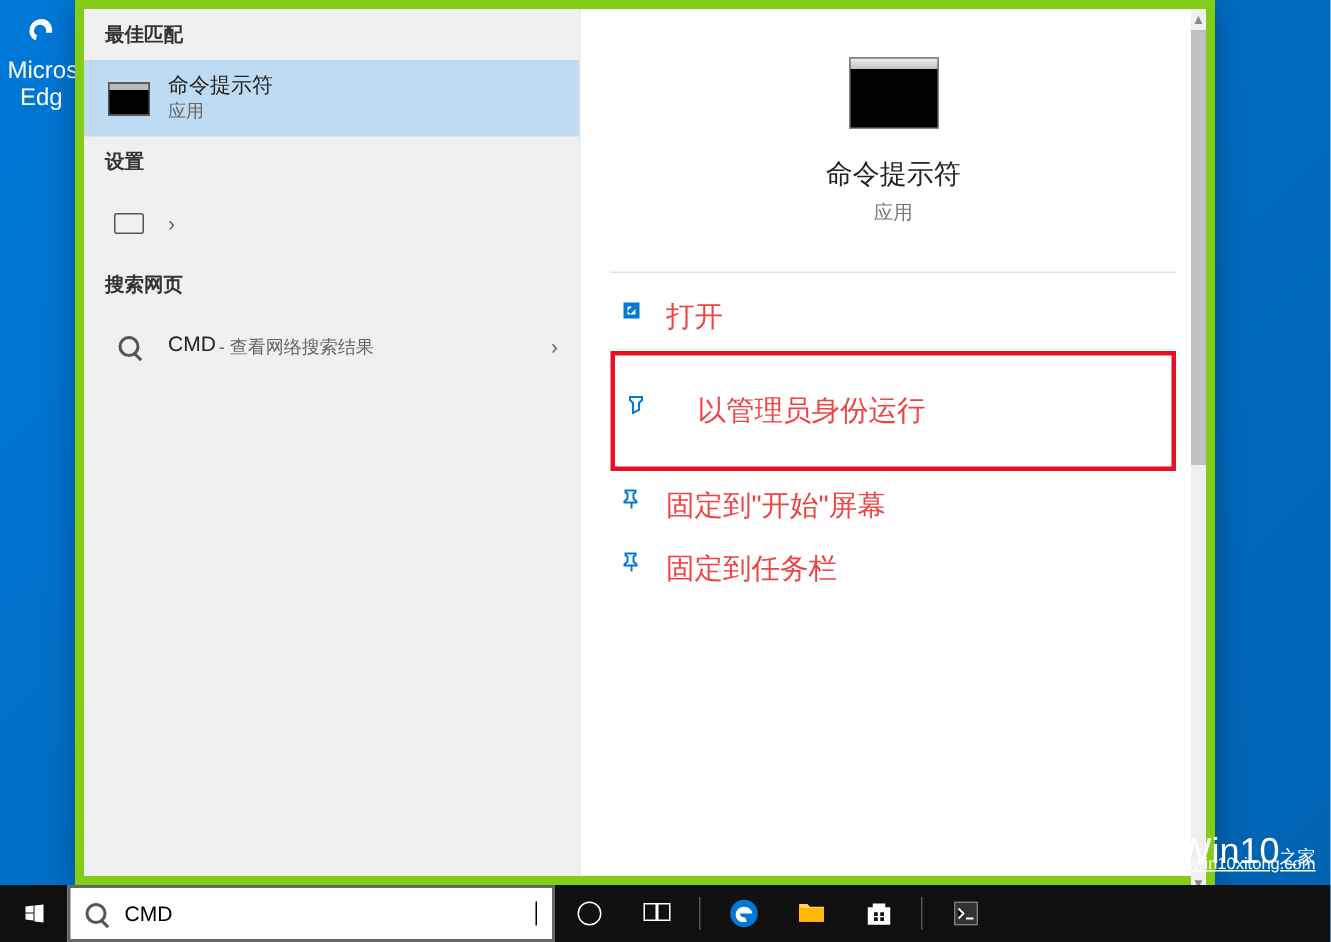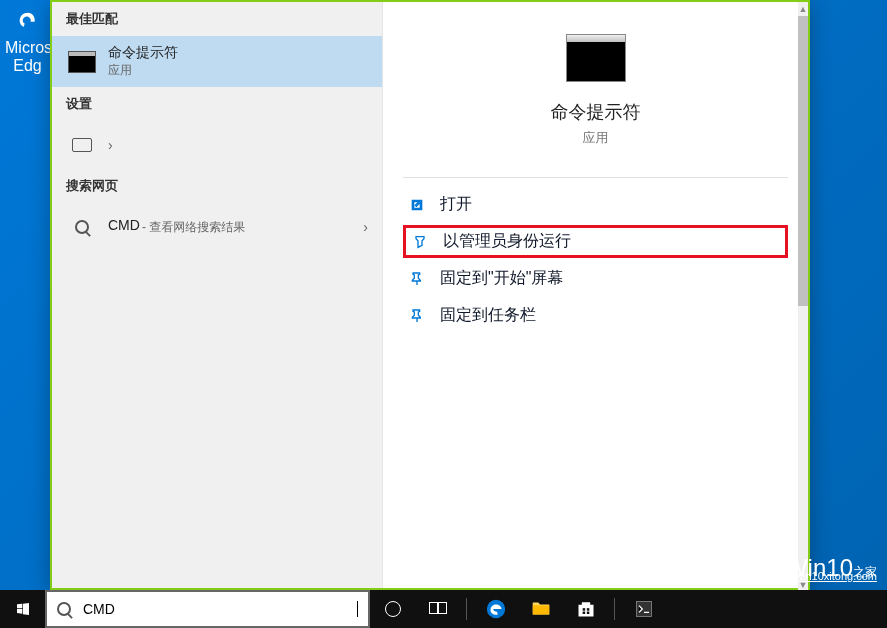--- a/index.html
+++ b/index.html
@@ -1,21 +1,21 @@
 <!DOCTYPE html>
 <html><head>
   <meta charset="utf-8">
   <style>
     * { margin: 0; padding: 0; box-sizing: border-box; font-family: "Segoe UI", "Microsoft YaHei", sans-serif; }
     body { width: 887px; height: 628px; background: linear-gradient(135deg, #0078d7 0%, #0063b1 100%); overflow: hidden; position: relative; }
     
     .desktop-icon { position: absolute; top: 5px; left: 5px; width: 45px; text-align: center; color: white; font-size: 16px; }
     .desktop-icon .icon-box { width: 32px; height: 32px; margin: 0 auto 2px; background: #0078d7; border-radius: 4px; display: flex; align-items: center; justify-content: center; }
     
-    .search-panel { position: absolute; top: 0; left: 50px; width: 760px; height: 590px; background: #fff; display: flex; box-shadow: 0 4px 20px rgba(0,0,0,0.3); border: 2px solid #84cc16; }
+    .search-panel { position: absolute; top: 0; left: 50px; width: 760px; height: 590px; background: #fff; display: flex; box-shadow: 0 4px 20px rgba(0,0,0,0.3); border: 6px solid #84cc16; }
     
     .left-panel { width: 330px; background: #f0f0f0; overflow-y: auto; }
     .right-panel { flex: 1; background: #fff; border-left: 1px solid #e5e5e5; padding: 20px 10px; }
     
     .section-header { padding: 8px 14px; font-size: 13px; font-weight: 600; color: #333; }
     
     .result-item { display: flex; align-items: center; padding: 8px 14px; cursor: pointer; position: relative; }
     .result-item.selected { background: #bfdbf2; }
     .result-icon { width: 32px; height: 32px; margin-right: 10px; display: flex; align-items: center; justify-content: center; flex-shrink: 0; }
     .result-text { flex: 1; }
@@ -28,24 +28,24 @@
     .monitor-icon { width: 20px; height: 14px; border: 1.5px solid #555; border-radius: 2px; position: relative; }
     .search-icon-sm { width: 14px; height: 14px; border: 2px solid #555; border-radius: 50%; position: relative; }
     .search-icon-sm::after { content: ''; position: absolute; width: 6px; height: 2px; background: #555; bottom: -3px; right: -4px; transform: rotate(45deg); }
     
     .preview-icon { width: 60px; height: 48px; background: #000; border: 1px solid #888; margin: 12px auto 18px; position: relative; }
     .preview-icon::before { content: ''; position: absolute; top: 0; left: 0; right: 0; height: 7px; background: linear-gradient(#f0f0f0, #c0c0c0); }
     .preview-title { text-align: center; font-size: 18px; color: #222; margin-bottom: 5px; }
     .preview-sub { text-align: center; font-size: 13px; color: #777; margin-bottom: 30px; }
     .divider { border: none; border-top: 1px solid #e0e0e0; margin: 0 10px 8px; }
     
-    .action-item { display: flex; align-items: center; padding: 8px 15px; cursor: pointer; font-size: 16px; color: #0f172a; }
+    .action-item { display: flex; align-items: flex-start; padding: 8px 15px; cursor: pointer; font-size: 19px; color: #ef4444; }
     .action-icon { width: 18px; height: 18px; margin-right: 14px; color: #0078d7; display: flex; align-items: center; justify-content: center; }
     .highlight-box { border: 3px solid #e81123; margin: 2px 10px; }
-    .highlight-box .action-item { padding: 3px 5px; }
+    .highlight-box .action-item { padding: 24px 5px; gap: 18px; }
     
     .watermark { position: absolute; bottom: 45px; right: 10px; color: white; display: flex; align-items: center; }
     .watermark-logo { width: 30px; height: 30px; margin-right: 8px; }
     .watermark-text { font-size: 24px; font-weight: 400; }
     .watermark-url { position: absolute; bottom: 46px; right: 10px; color: white; font-size: 11px; text-decoration: underline; }
     
     .taskbar { position: absolute; bottom: 0; left: 0; right: 0; height: 38px; background: #101010; display: flex; align-items: center; }
     .start-btn { width: 45px; height: 38px; display: flex; align-items: center; justify-content: center; cursor: pointer; }
     .win-logo { width: 16px; height: 16px; }
     

